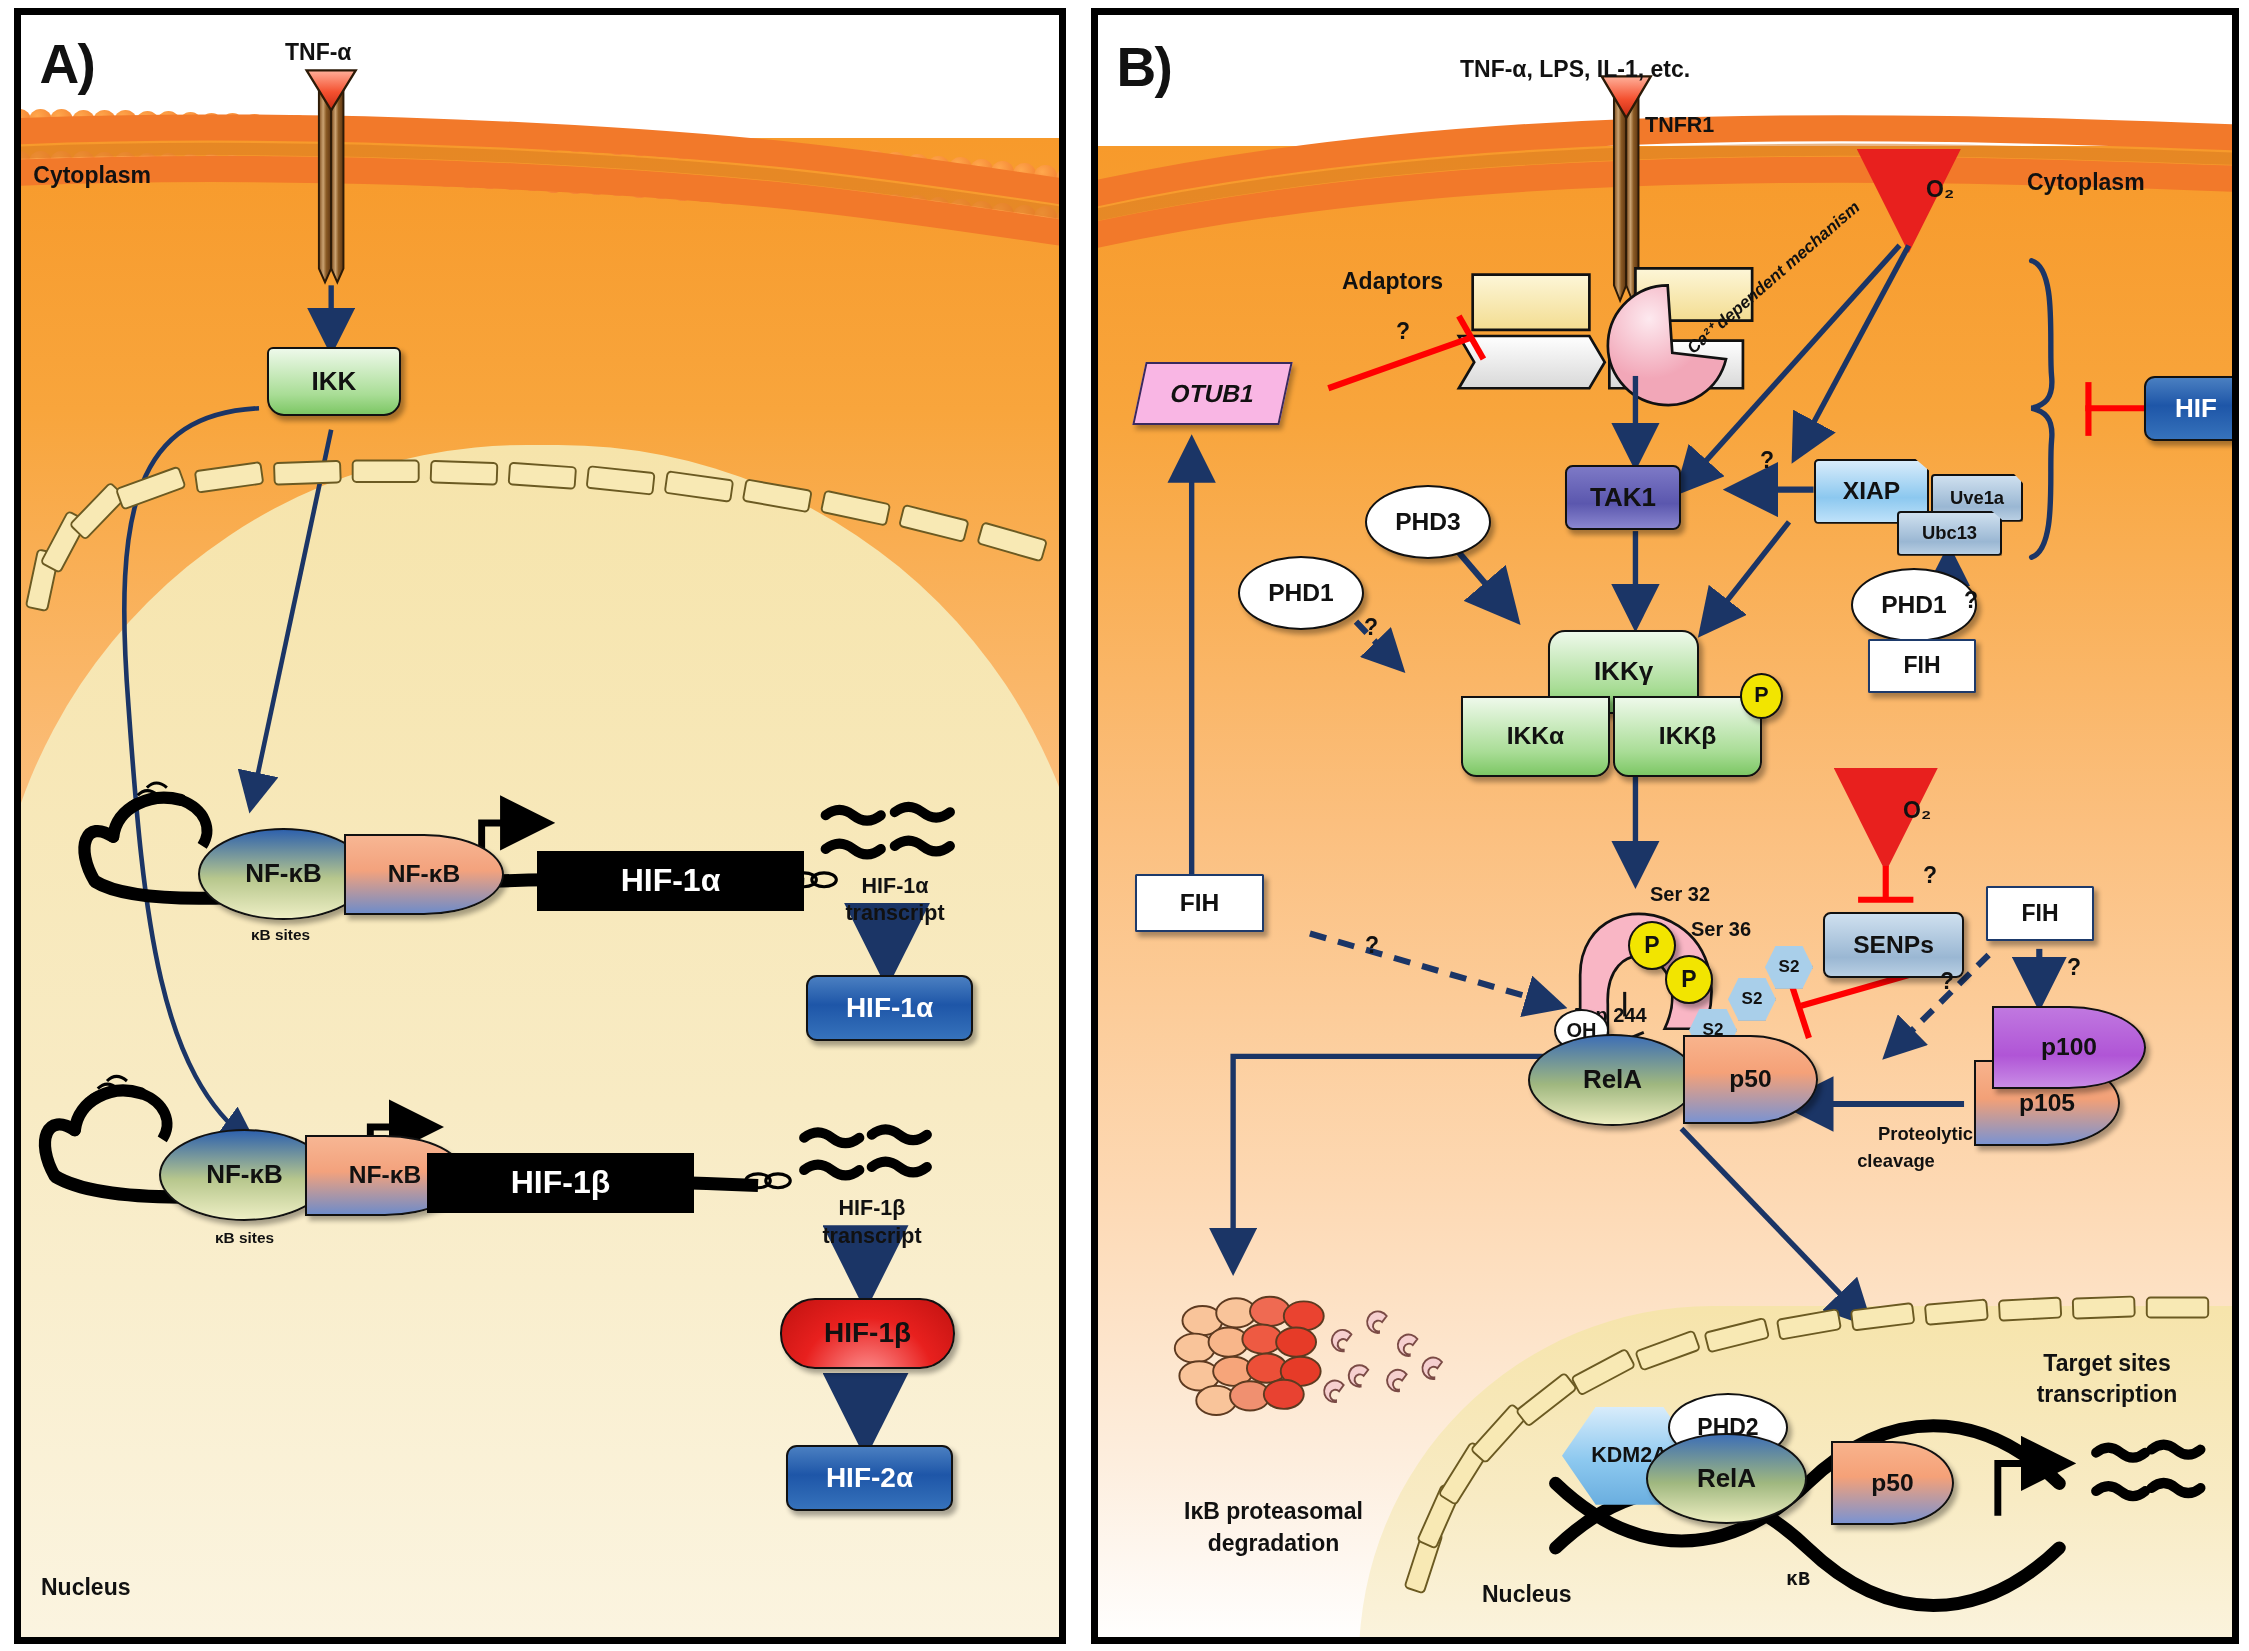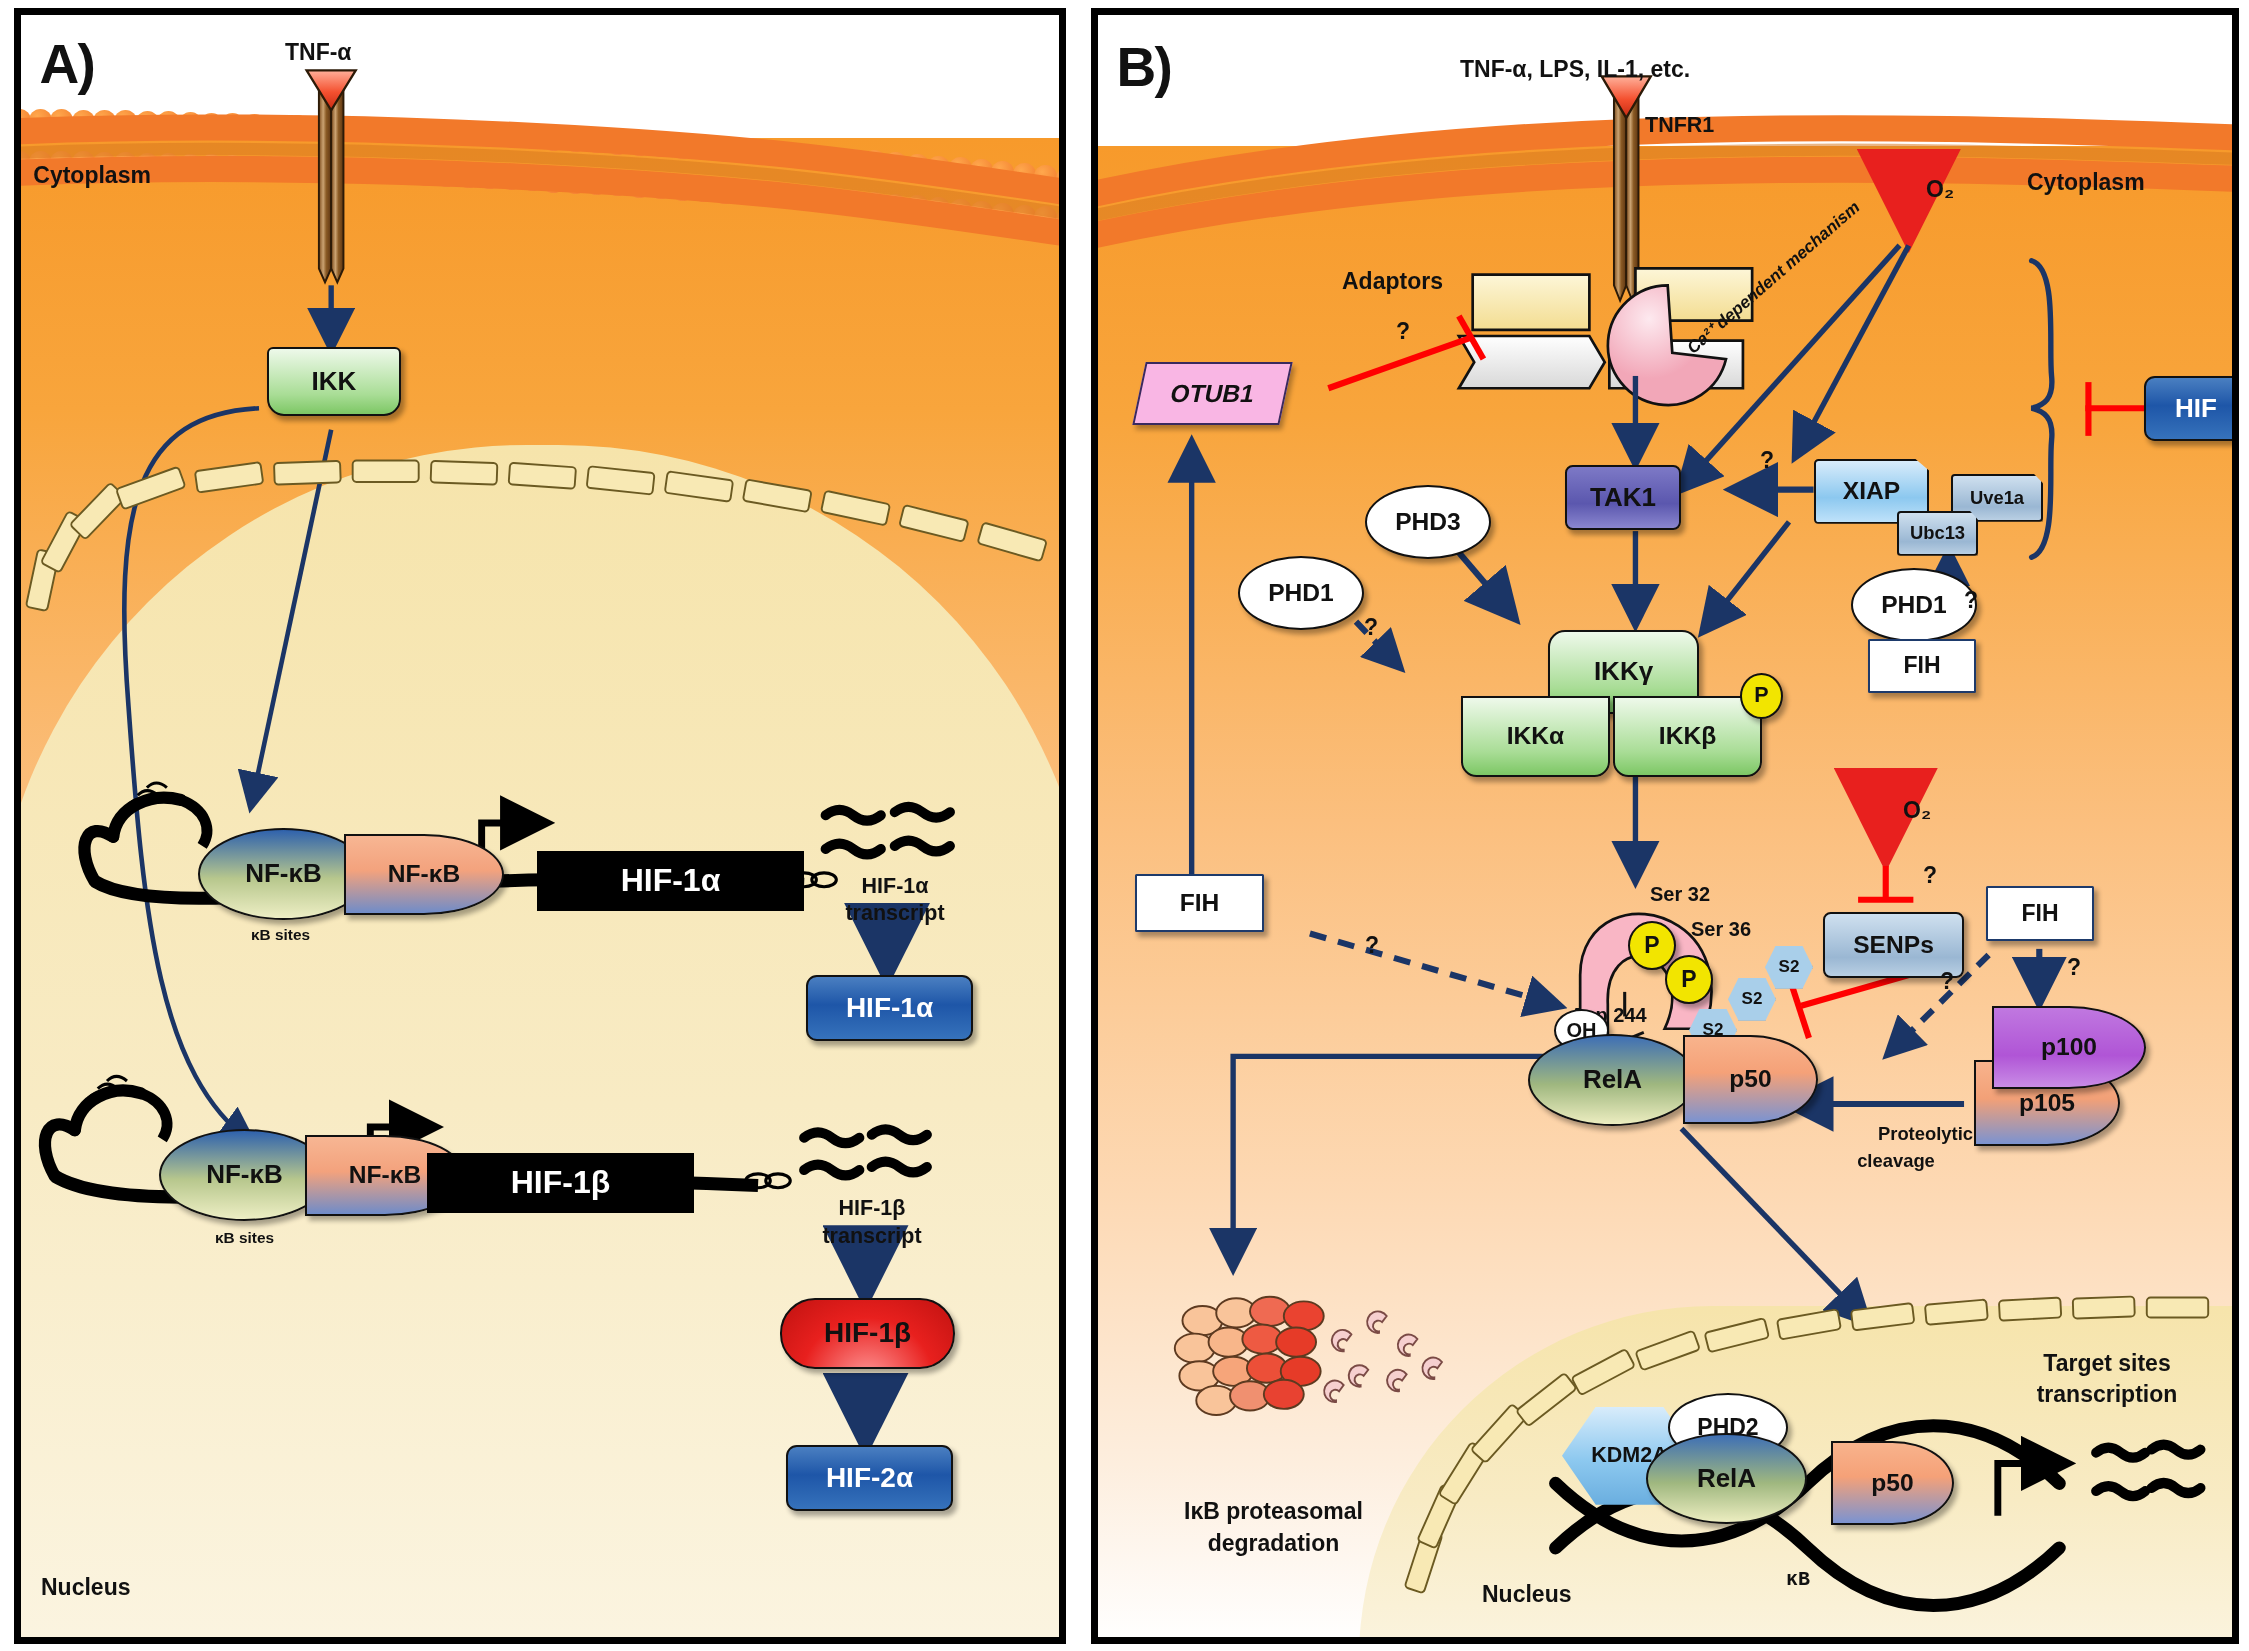--- a/index.html
+++ b/index.html
@@ -526,23 +526,23 @@
     <span class="label fs30" style="left:805px;top:782px;">O₂</span>
 
     <span class="label fs22" style="left:591px;top:323px;transform:rotate(-41deg);transform-origin:left center;font-style:italic;">Ca²⁺ dependent mechanism</span>
 
     <div class="node rrect purpleblue" style="left:467px;top:450px;width:116px;height:65px;font-size:26px;border-radius:7.7px;">TAK1</div>
 
     <span class="label fs30" style="left:662px;top:432px;">?</span>
 
     <div class="node lightblue" style="left:716px;top:444px;width:115px;height:65px;font-size:24.6px;border:2.3px solid #111;
                 border-radius:4.6px;clip-path:polygon(0 0,88% 0,100% 18%,100% 100%,0 100%);">XIAP</div>
-    <div class="node steel" style="left:853px;top:459px;width:92px;height:48px;font-size:18.4px;border:2.3px solid #111;
+    <div class="node steel" style="left:833px;top:459px;width:92px;height:48px;font-size:18.4px;border:2.3px solid #111;
                 border-radius:3.8px;clip-path:polygon(0 0,90% 0,100% 20%,100% 100%,0 100%);">Uve1a</div>
-    <div class="node steel" style="left:799px;top:496px;width:81px;height:45px;font-size:18.4px;border:2.3px solid #111;
+    <div class="node steel" style="left:799px;top:496px;width:105px;height:45px;font-size:18.4px;border:2.3px solid #111;
                 border-radius:3.8px;clip-path:polygon(0 0,90% 0,100% 20%,100% 100%,0 100%);">Ubc13</div>
 
     <div class="node ellipse whiteo" style="left:267px;top:470px;width:126px;height:74px;font-size:24.6px;">PHD3</div>
     <div class="node ellipse whiteo" style="left:140px;top:541px;width:126px;height:74px;font-size:24.6px;">PHD1</div>
     <span class="label fs30" style="left:266px;top:599px;">?</span>
 
     <div class="node ellipse whiteo" style="left:753px;top:553px;width:126px;height:74px;font-size:24.6px;">PHD1</div>
     <div class="node rect" style="left:770px;top:624px;width:108px;height:54px;font-size:23px;">FIH</div>
     <span class="label fs30" style="left:866px;top:572px;">?</span>
 

